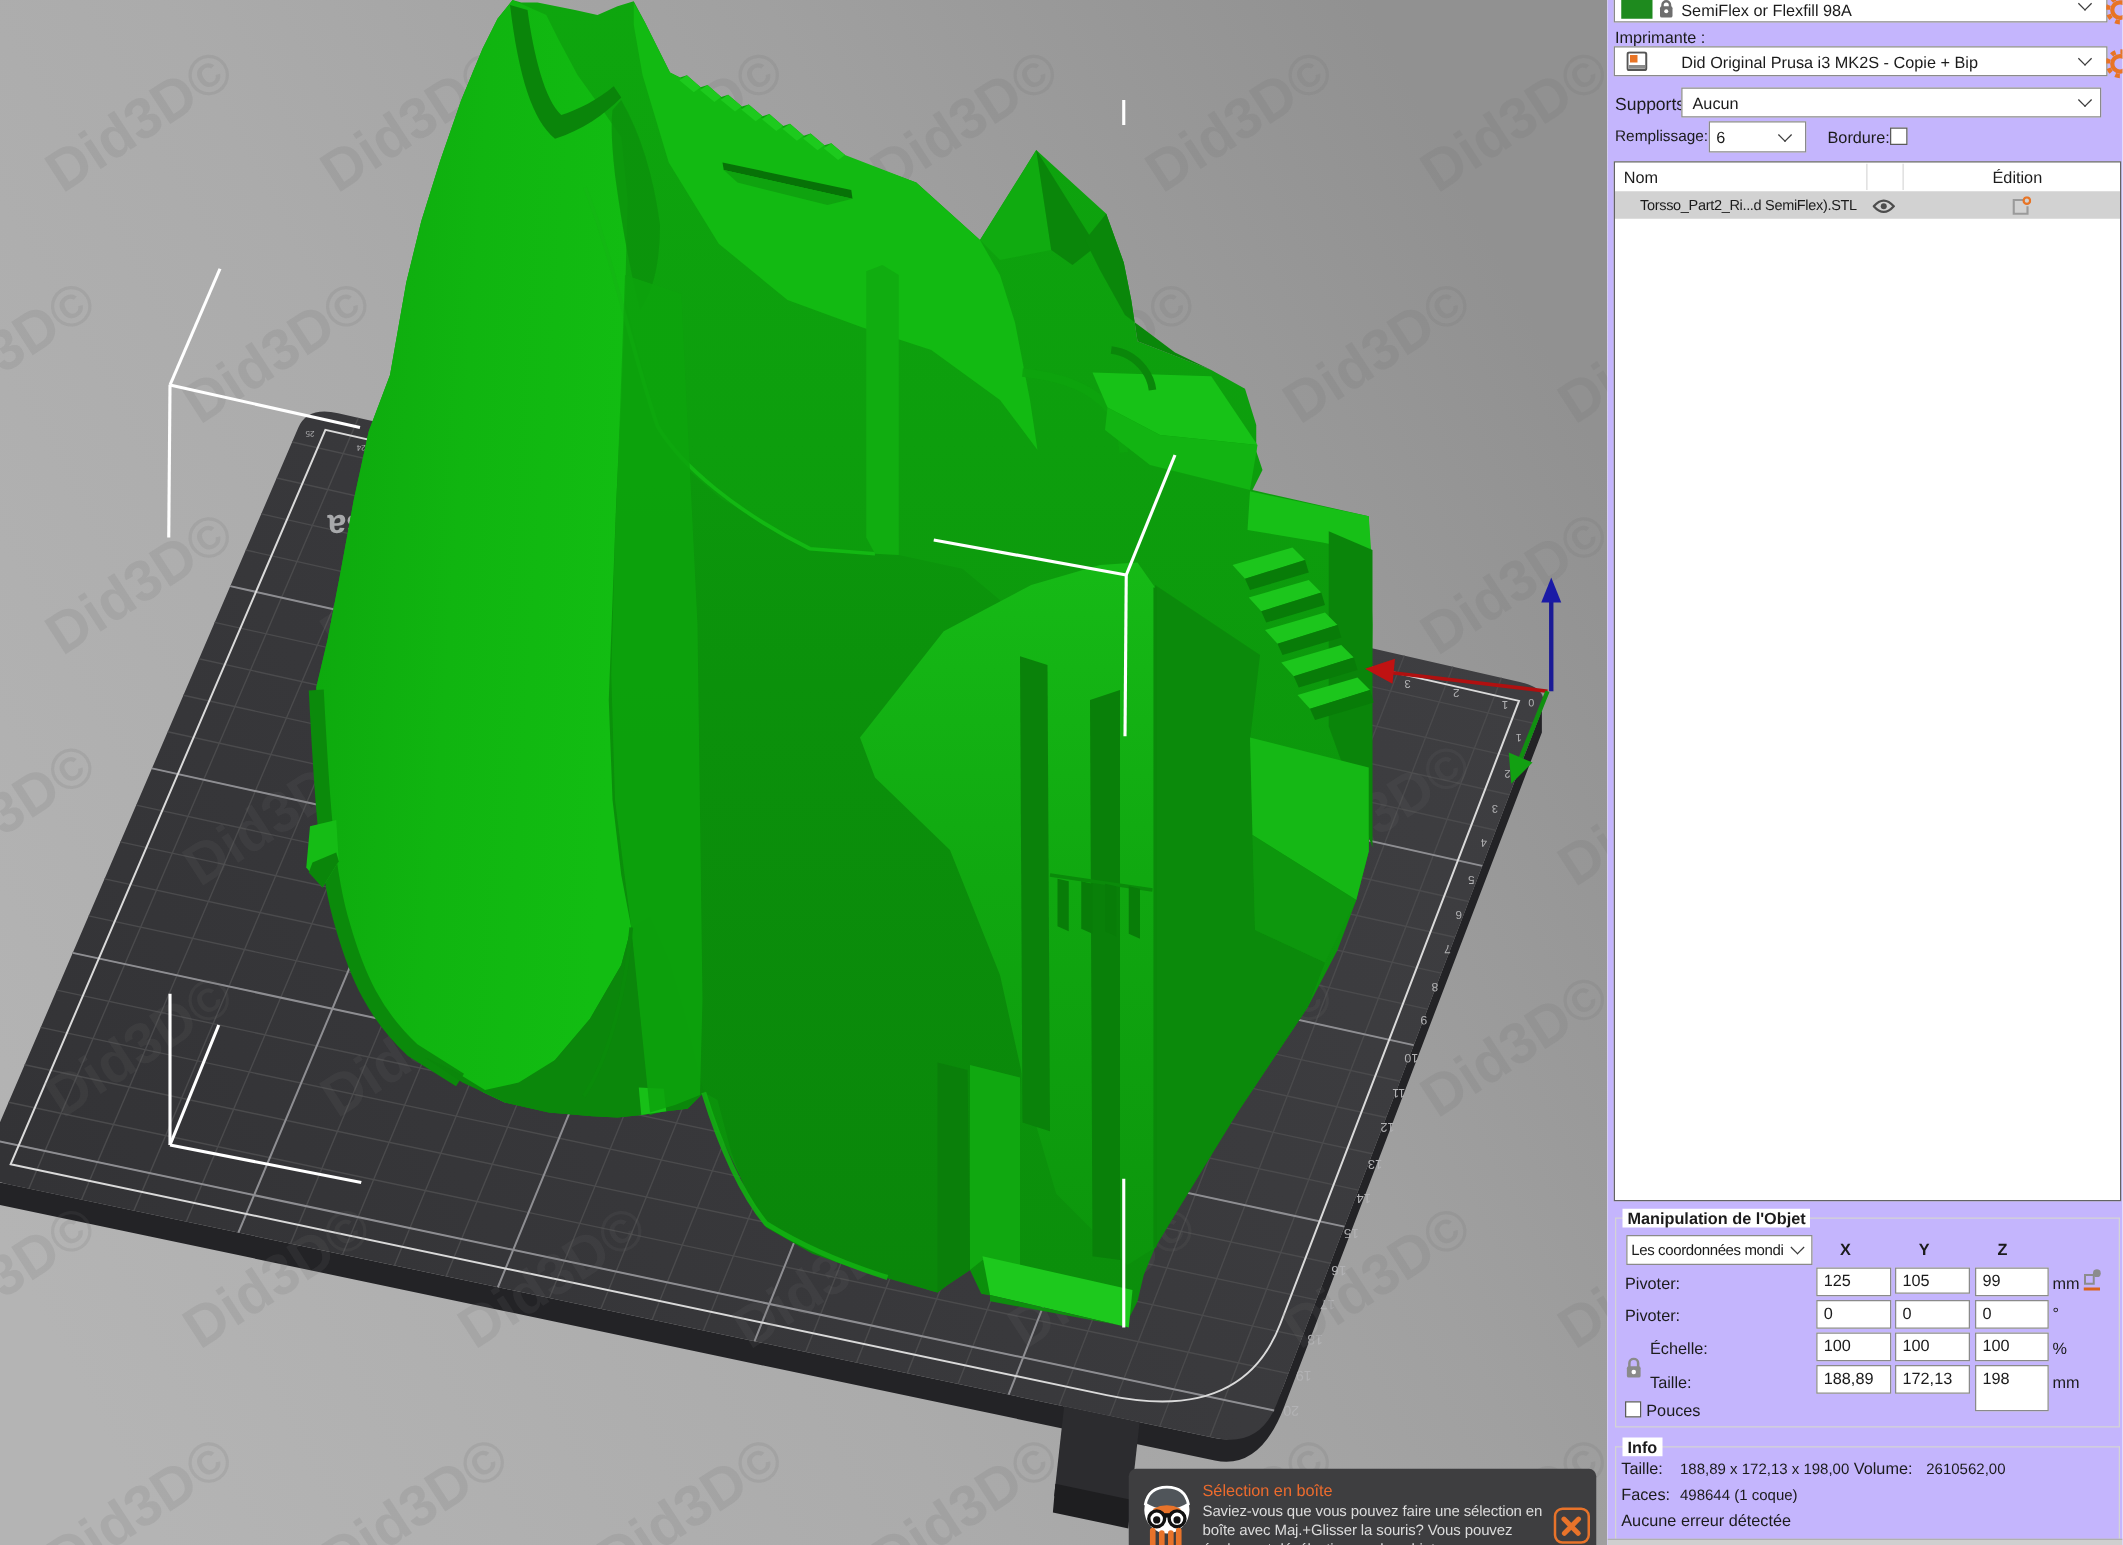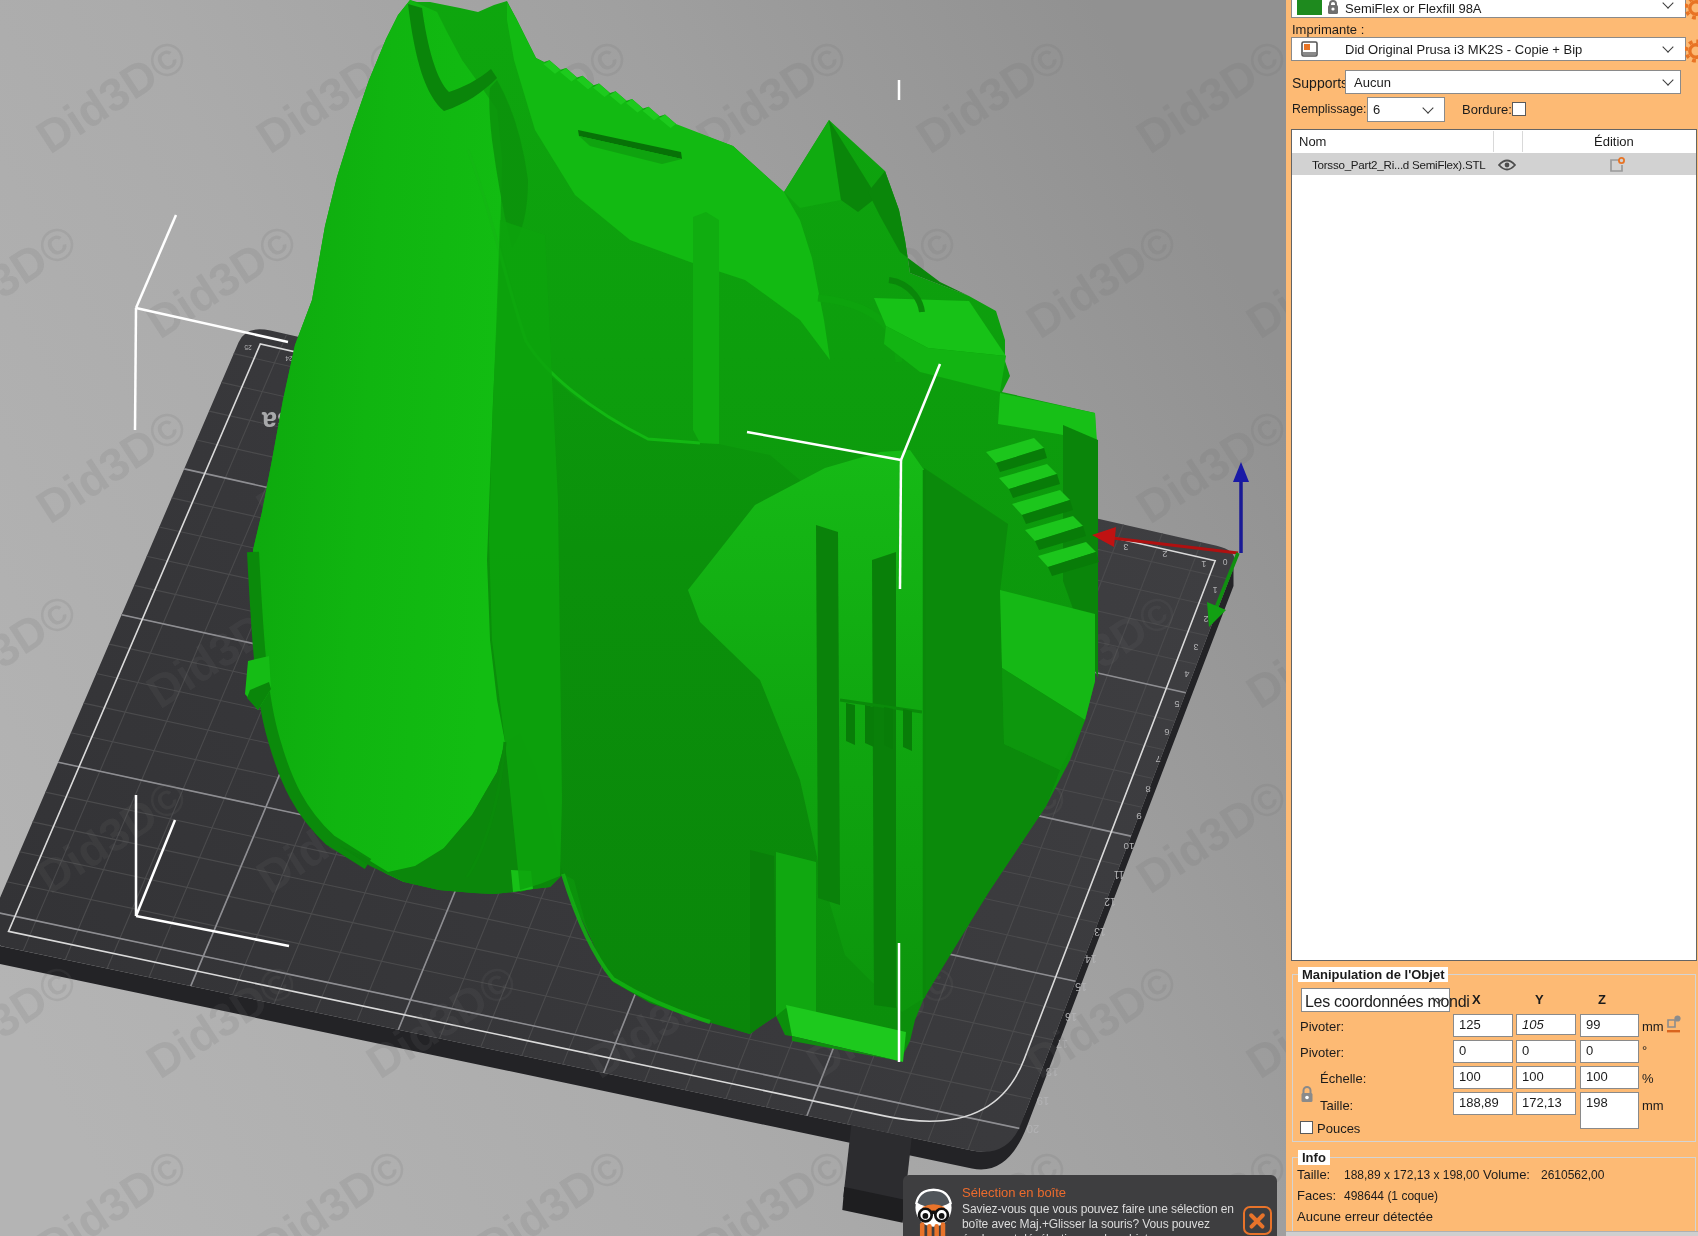--- a/index.html
+++ b/index.html
@@ -1,18 +1,18 @@
 <!DOCTYPE html>
 <html><head><meta charset="utf-8">
 <style>
 * { margin:0; padding:0; box-sizing:border-box; }
 html,body { width:1698px; height:1236px; overflow:hidden; background:#fff;
   font-family:"Liberation Sans", sans-serif; }
 #viewport { position:absolute; left:0; top:0; width:1286px; height:1236px; }
-#panel { position:absolute; left:1286px; top:0; width:412px; height:1236px; background:#fdba74; overflow:hidden; }
+#panel { position:absolute; left:1286px; top:0; width:412px; height:1236px; background:#c4b5fd; overflow:hidden; }
 .lbl { position:absolute; font-size:13px; color:#1b1b1b; white-space:nowrap; }
 .combo { position:absolute; background:#fff; border:1px solid #8a8a8a; }
 .chev { position:absolute; width:8px; height:8px; border-right:1.7px solid #3c3c3c;
   border-bottom:1.7px solid #3c3c3c; transform:rotate(45deg); }
 .inp { position:absolute; background:#fff; border:1px solid #8a8a8a; font-size:13px;
   color:#1b1b1b; padding:2px 0 0 5px; }
 .cb { position:absolute; width:14px; height:14px; background:#fff; border:1px solid #5a5a5a; }
 .gb { position:absolute; border:1px solid #d4d4d4; }
 .gbt { position:absolute; background:#fff; font-size:13px; font-weight:bold; color:#1b1b1b;
   padding:0 4px; white-space:nowrap; }
@@ -393,30 +393,30 @@
 </svg>
 <svg width="17" height="17" viewBox="0 0 17 17" style="position:absolute; left:322px; top:157px;">
   <path d="M 11,3 H 3 V 14 H 14 V 8" fill="none" stroke="#9a9a9a" stroke-width="1.7"></path>
   <circle cx="13.5" cy="3.5" r="2.6" fill="none" stroke="#e87425" stroke-width="1.8"></circle>
 </svg>
 
 <div class="gb" style="left:6px; top:974px; width:404px; height:168px;"></div>
 <div class="gbt" style="left:12px; top:967px;">Manipulation de l'Objet</div>
 
 <div class="combo" style="left:15px; top:988px; width:149px; height:24px;"></div>
-<div class="lbl" style="left:19px; top:993px; font-size:16px; letter-spacing:-0.3px;">Les coordonnées mondi</div>
+<div class="lbl" style="left:19px; top:993px; font-size:12px; letter-spacing:-0.3px;">Les coordonnées mondi</div>
 <div class="chev" style="left:148px; top:994px;"></div>
 
 <div class="lbl bold" style="left:186px; top:992px;">X</div>
 <div class="lbl bold" style="left:249px; top:992px;">Y</div>
 <div class="lbl bold" style="left:312px; top:992px;">Z</div>
 
 <div class="lbl" style="left:14px; top:1019px;">Pivoter:</div>
 <div class="inp" style="left:167px; top:1014px; width:60px; height:23px;">125</div>
-<div class="inp" style="left:230px; top:1014px; width:60px; height:21px;font-style:italic;">105</div>
+<div class="inp" style="left:230px; top:1014px; width:60px; height:21px;">105</div>
 <div class="inp" style="left:294px; top:1014px; width:59px; height:23px;">99</div>
 <div class="lbl" style="left:356px; top:1019px;">mm</div>
 <svg width="16" height="20" viewBox="0 0 16 20" style="position:absolute; left:380px; top:1014px;">
   <path d="M 2,6 H 9 V 13 H 2 Z" fill="none" stroke="#8c8c8c" stroke-width="1.6"></path>
   <circle cx="11.5" cy="4.5" r="3.1" fill="#8c8c8c"></circle>
   <rect x="1" y="16" width="13" height="2.4" fill="#d9641e"></rect>
 </svg>
 
 <div class="lbl" style="left:14px; top:1045px;">Pivoter:</div>
 <div class="inp" style="left:167px; top:1040px; width:60px; height:23px;">0</div>

